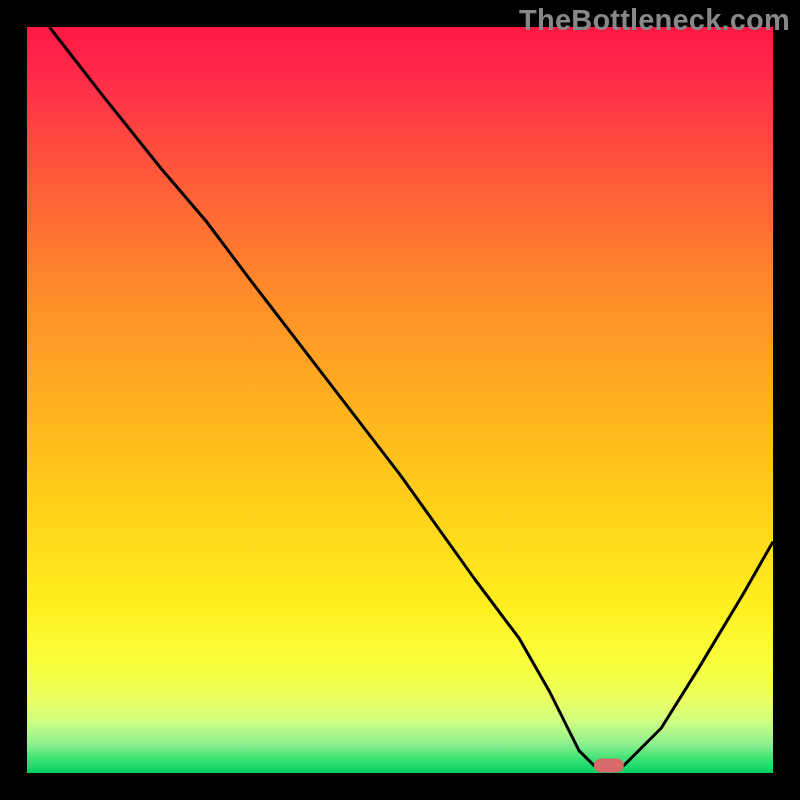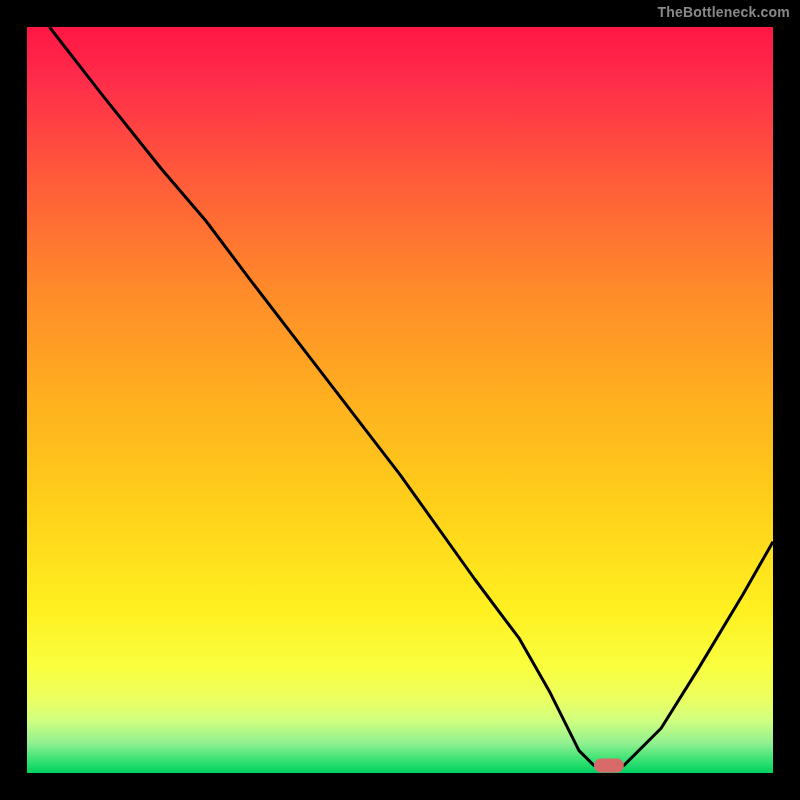--- a/index.html
+++ b/index.html
@@ -17,21 +17,21 @@
   }
   svg {
     display: block;
   }
   #watermark {
     position: absolute;
     top: 4px;
     right: 10px;
     color: #888;
     font-family: Arial, Helvetica, sans-serif;
-    font-size: 14px;
+    font-size: 29px;
     font-weight: bold;
     letter-spacing: 0.2px;
   }
 </style>
 </head>
 <body>
 <div id="container">
   <svg id="chart-svg" width="800" height="800" viewBox="0 0 800 800">
       <defs>
         <linearGradient id="bg-grad" x1="0" y1="0" x2="0" y2="1">

